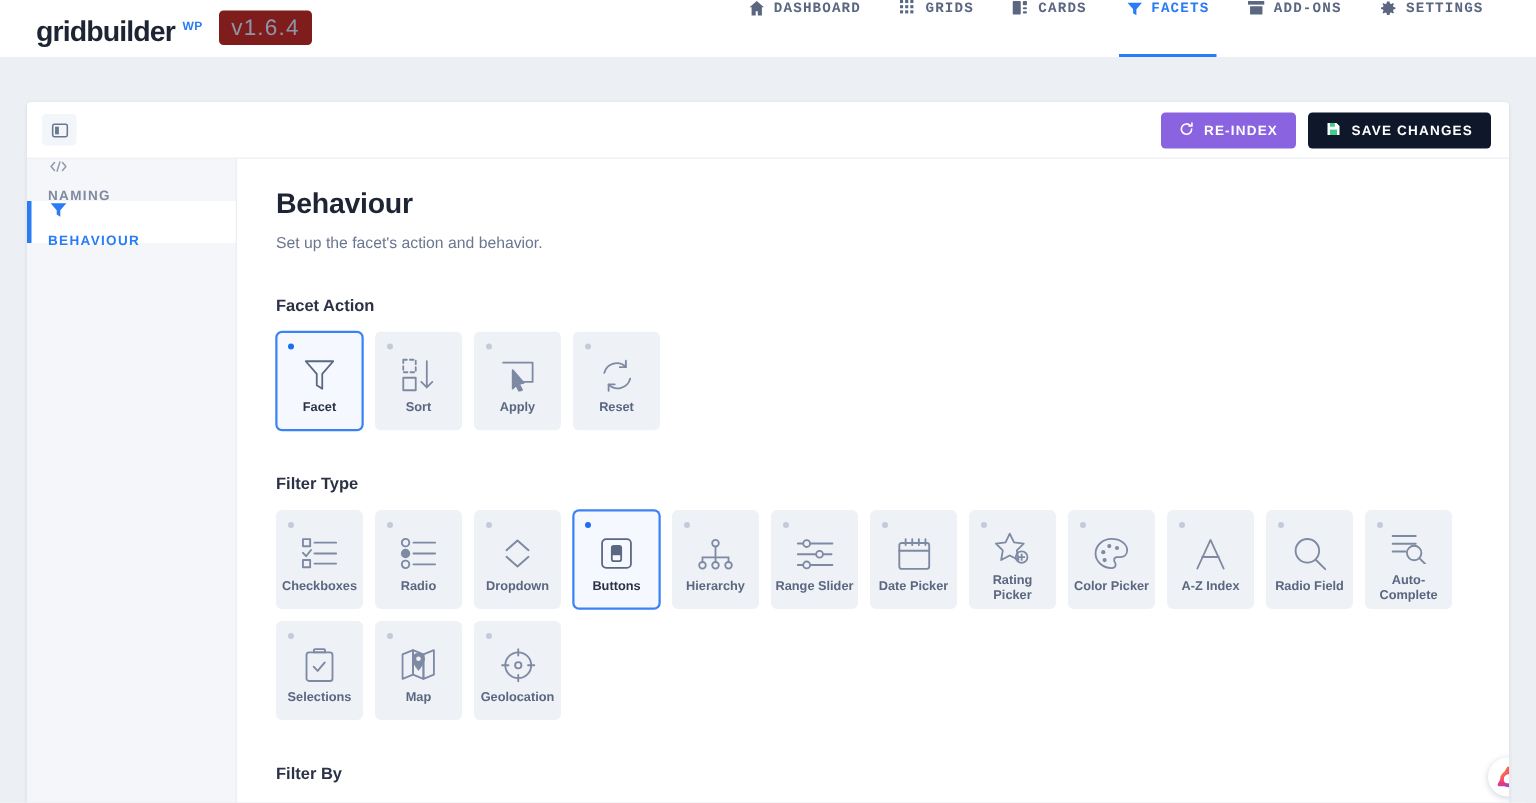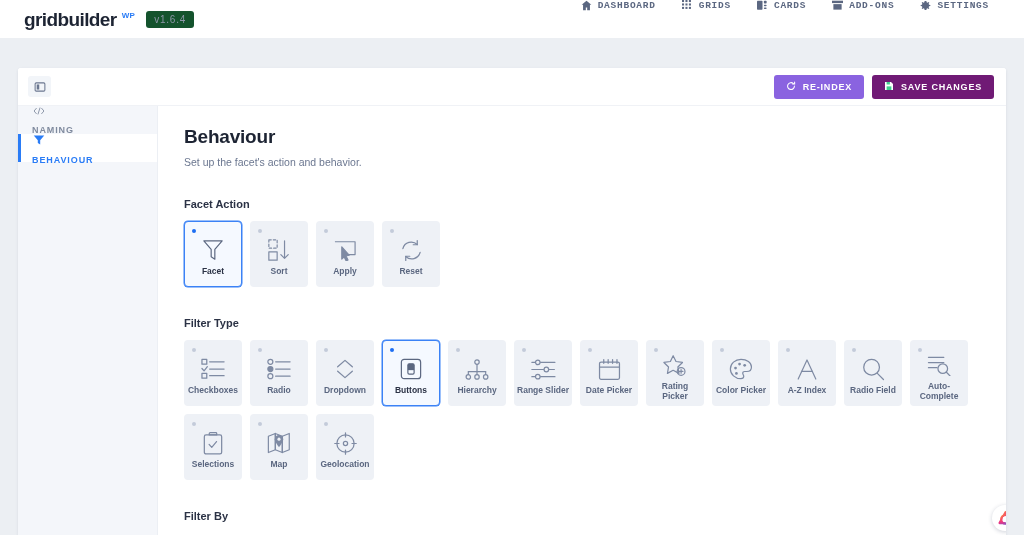--- a/index.html
+++ b/index.html
@@ -20,22 +20,22 @@
   .brand { display: flex; align-items: flex-end; gap: 8px; }
   .brand-text {
     font-size: 19px; font-weight: bold; color: #1d2433;
     letter-spacing: -0.6px; line-height: 1;
   }
   .brand-sup {
     font-size: 8px; font-weight: bold; color: #2a7cf6;
     letter-spacing: 0.3px; position: relative; top: -9px; left: -3px;
   }
   .brand-version {
-    background: #14532d; color: #8d97a8;
-    font-size: 10px; letter-spacing: 0.8px;
+    background: #7f1d1d; color: #8d97a8;
+    font-size: 15px; letter-spacing: 0.8px;
     padding: 3px 8px; border-radius: 3px;
     position: relative; top: -1px;
   }
   .topnav { margin-left: auto; display: flex; align-items: center; height: 38px; }
   .navitem {
     display: flex; align-items: flex-start; gap: 6px;
     height: 38px; padding: 0 13px;
     font-size: 9.5px; font-weight: bold; letter-spacing: 0.75px;
     color: #5b6781; text-transform: uppercase;
     cursor: pointer; position: relative; font-family: Liberation Mono, monospace;
@@ -72,21 +72,21 @@
   }
   .head-actions { margin-left: auto; display: flex; gap: 8px; }
   .btn {
     display: inline-flex; align-items: center; gap: 7px;
     height: 23px; padding: 12px 12px; border: none; border-radius: 3px;
     font-size: 9px; font-weight: bold; letter-spacing: 0.8px;
     color: #fff; text-transform: uppercase; cursor: pointer;
     font-family: "Liberation Sans", sans-serif;
   }
   .btn-reindex { background: #8a63e0; }
-  .btn-save { background: #701a75; justify-content: space-between; }
+  .btn-save { background: #0f172a; justify-content: space-between; }
 
   .page-body { flex: 1; display: flex; min-height: 0; }
 
   
   .sidebar {
     width: 140px; flex: 0 0 140px;
     background: #f4f6fa;
     border-right: 1px solid #eceff4;
   }
   .side-item {
@@ -208,20 +208,28 @@
         <svg width="11" height="11" viewBox="0 0 16 16" fill="currentColor">
           <rect x="0" y="1" width="8" height="13" rx="1"></rect>
           <rect x="10" y="1" width="4" height="4" rx="1"></rect>
           <rect x="10" y="7" width="4" height="2" rx="1"></rect>
           <rect x="10" y="11" width="4" height="2" rx="1"></rect>
         </svg>
       </span>
       <span>CARDS</span>
     </div>
 
+    <div class="navitem active">
+      <span>
+        <svg width="11" height="12" viewBox="0 0 16 16" fill="currentColor">
+            <path d="M1 2h14l-5.4 6.3V14L6.4 12V8.3z"></path>
+          </svg>
+      </span>
+      <span>FACETS</span>
+    </div>
 
     <div class="navitem">
       <span>
         <svg width="11" height="11" viewBox="0 0 16 16" fill="currentColor">
           <rect x="0" y="1" width="16" height="3.5"></rect>
             <path d="M2 6h12v8H2z"></path>
         </svg>
       </span>
       <span>ADD-ONS</span>
     </div>

